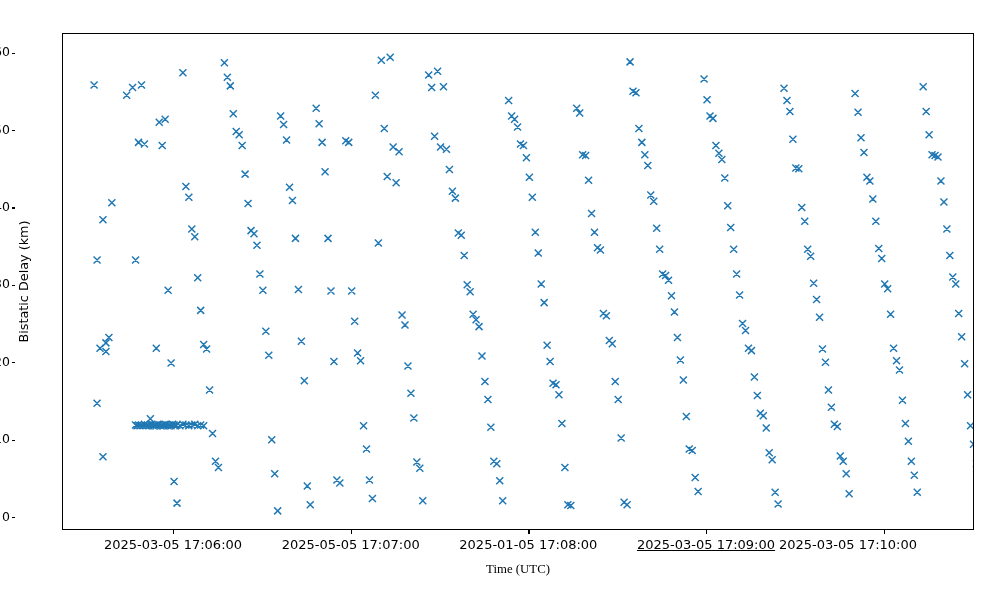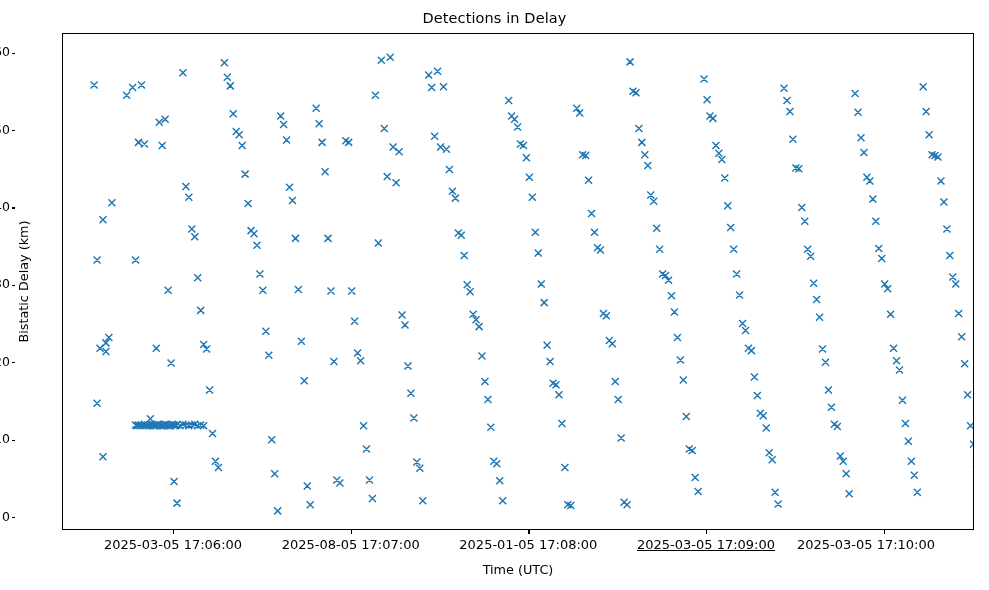--- a/index.html
+++ b/index.html
@@ -93,20 +93,21 @@
     transform: translateX(-50%);
   }
   #xlabel {
     position: absolute;
     left: 62px;
     top: 562px;
     width: 912px;
     text-align: center;
     font-size: 12.8px;
     color: #000000;
+    font-family: Liberation Serif, serif;
   }
   #ylabel {
     position: absolute;
     left: 0px;
     top: 0px;
     width: 497px;
     height: 20px;
     line-height: 20px;
     text-align: center;
     font-size: 12.8px;
@@ -114,21 +115,20 @@
     transform-origin: 0 0;
     transform: translate(14px, 530px) rotate(-90deg);
     white-space: nowrap;
   }
 </style>
 </head>
 <body>
 
 <div id="figure">
 
-  <div id="chart-title">Detections in Delay</div>
 
   <div id="ylabel">Bistatic Delay (km)</div>
   <div id="xlabel">Time (UTC)</div>
 
   <div id="ytick-container">
       <div class="ytick" style="top: 517.614px;">
         <div class="ytick-mark"></div>
         <div class="ytick-label">0</div>
       </div>
       <div class="ytick" style="top: 440.199px;">
@@ -153,27 +153,27 @@
       </div>
       <div class="ytick" style="top: 53.1277px;">
         <div class="ytick-mark"></div>
         <div class="ytick-label">60</div>
       </div>
     </div>
   <div id="xtick-container">
       <div class="xtick-mark" style="left: 173.039px;"></div>
       <div class="xtick-label" style="left: 173.039px;">2025-03-05 17:06:00</div>
       <div class="xtick-mark" style="left: 350.701px;"></div>
-      <div class="xtick-label" style="left: 350.701px;">2025-08-05 17:07:00</div>
+      <div class="xtick-label" style="left: 350.701px;">2025-05-05 17:07:00</div>
       <div class="xtick-mark" style="left: 528.364px;"></div>
       <div class="xtick-label" style="left: 528.364px;">2025-01-05 17:08:00</div>
       <div class="xtick-mark" style="left: 706.026px;"></div>
       <div class="xtick-label" style="left: 706.026px; text-decoration: underline;">2025-03-05 17:09:00</div>
       <div class="xtick-mark" style="left: 883.688px;"></div>
-      <div class="xtick-label" style="left: 866px;">2025-03-05 17:10:00</div>
+      <div class="xtick-label" style="left: 848px;">2025-03-05 17:10:00</div>
     </div>
 
   <div id="axes-frame">
     <div id="plot-area">
       <svg id="scatter-svg" viewBox="0 0 912 497" preserveAspectRatio="none" xmlns="http://www.w3.org/2000/svg">
           <g stroke="#1f77b4" stroke-width="1.45" stroke-linecap="butt" fill="none">
             <path d="M27.59 47.59L34.59 54.59M27.59 54.59L34.59 47.59M45.36 165.26L52.36 172.26M45.36 172.26L52.36 165.26M36.47 182.29L43.47 189.29M36.47 189.29L43.47 182.29M30.55 222.55L37.55 229.55M30.55 229.55L37.55 222.55M42.40 299.96L49.40 306.96M42.40 306.96L49.40 299.96M39.44 305.38L46.44 312.38M39.44 312.38L46.44 305.38M33.51 310.80L40.51 317.80M33.51 317.80L40.51 310.80M39.44 313.90L46.44 320.90M39.44 320.90L46.44 313.90M30.55 365.77L37.55 372.77M30.55 372.77L37.55 365.77M36.47 419.18L43.47 426.18M36.47 426.18L43.47 419.18M66.08 49.92L73.08 56.92M66.08 56.92L73.08 49.92M74.97 47.59L81.97 54.59M74.97 54.59L81.97 47.59M60.16 57.66L67.16 64.66M60.16 64.66L67.16 57.66M77.93 106.43L84.93 113.43M77.93 113.43L84.93 106.43M72.01 104.88L79.01 111.88M72.01 111.88L79.01 104.88M83.85 381.25L90.85 388.25M83.85 388.25L90.85 381.25M69.05 222.55L76.05 229.55M69.05 229.55L76.05 222.55M92.73 84.75L99.73 91.75M92.73 91.75L99.73 84.75M98.66 81.66L105.66 88.66M98.66 88.66L105.66 81.66M95.69 107.98L102.69 114.98M95.69 114.98L102.69 107.98M101.62 252.74L108.62 259.74M101.62 259.74L108.62 252.74M104.58 325.51L111.58 332.51M104.58 332.51L111.58 325.51M89.77 310.80L96.77 317.80M89.77 317.80L96.77 310.80M107.54 443.95L114.54 450.95M107.54 450.95L114.54 443.95M110.50 465.63L117.50 472.63M110.50 472.63L117.50 465.63M116.42 35.21L123.42 42.21M116.42 42.21L123.42 35.21M119.38 149.01L126.38 156.01M119.38 156.01L126.38 149.01M122.34 159.84L129.34 166.84M122.34 166.84L129.34 159.84M125.31 191.58L132.31 198.58M125.31 198.58L132.31 191.58M128.27 199.33L135.27 206.33M128.27 206.33L135.27 199.33M131.23 240.36L138.23 247.36M131.23 247.36L138.23 240.36M134.19 272.87L141.19 279.87M134.19 279.87L141.19 272.87M137.15 306.93L144.15 313.93M137.15 313.93L144.15 306.93M140.11 311.58L147.11 318.58M140.11 318.58L147.11 311.58M143.07 352.61L150.07 359.61M143.07 359.61L150.07 352.61M146.03 395.96L153.03 402.96M146.03 402.96L153.03 395.96M148.99 423.83L155.99 430.83M148.99 430.83L155.99 423.83M151.95 430.02L158.95 437.02M151.95 437.02L158.95 430.02M157.88 25.14L164.88 32.14M157.88 32.14L164.88 25.14M160.84 39.85L167.84 46.85M160.84 46.85L167.84 39.85M163.80 48.37L170.80 55.37M163.80 55.37L170.80 48.37M166.76 76.24L173.76 83.24M166.76 83.24L173.76 76.24M169.72 94.04L176.72 101.04M169.72 101.04L176.72 94.04M172.68 97.14L179.68 104.14M172.68 104.14L179.68 97.14M175.64 107.98L182.64 114.98M175.64 114.98L182.64 107.98M178.60 136.62L185.60 143.62M178.60 143.62L185.60 136.62M181.56 166.04L188.56 173.04M181.56 173.04L188.56 166.04M184.53 193.13L191.53 200.13M184.53 200.13L191.53 193.13M187.49 196.23L194.49 203.23M187.49 203.23L194.49 196.23M190.45 207.84L197.45 214.84M190.45 214.84L197.45 207.84M193.41 236.48L200.41 243.48M193.41 243.48L200.41 236.48M196.37 252.74L203.37 259.74M196.37 259.74L203.37 252.74M199.33 293.77L206.33 300.77M199.33 300.77L206.33 293.77M202.29 317.77L209.29 324.77M202.29 324.77L209.29 317.77M205.25 402.15L212.25 409.15M205.25 409.15L212.25 402.15M208.21 436.21L215.21 443.21M208.21 443.21L215.21 436.21M211.18 473.37L218.18 480.37M211.18 480.37L218.18 473.37M214.14 78.56L221.14 85.56M214.14 85.56L221.14 78.56M217.10 87.07L224.10 94.07M217.10 94.07L224.10 87.07M220.06 102.56L227.06 109.56M220.06 109.56L227.06 102.56M223.02 149.78L230.02 156.78M223.02 156.78L230.02 149.78M225.98 162.94L232.98 169.94M225.98 169.94L232.98 162.94M228.94 200.87L235.94 207.87M228.94 207.87L235.94 200.87M231.90 251.97L238.90 258.97M231.90 258.97L238.90 251.97M234.86 303.83L241.86 310.83M234.86 310.83L241.86 303.83M237.82 343.32L244.82 350.32M237.82 350.32L244.82 343.32M240.79 448.60L247.79 455.60M240.79 455.60L247.79 448.60M243.75 467.18L250.75 474.18M243.75 474.18L250.75 467.18M249.67 70.82L256.67 77.82M249.67 77.82L256.67 70.82M252.63 86.30L259.63 93.30M252.63 93.30L259.63 86.30M255.59 104.88L262.59 111.88M255.59 111.88L262.59 104.88M258.55 134.30L265.55 141.30M258.55 141.30L265.55 134.30M261.51 200.87L268.51 207.87M261.51 207.87L268.51 200.87M264.47 253.52L271.47 260.52M264.47 260.52L271.47 253.52M267.44 323.96L274.44 330.96M267.44 330.96L274.44 323.96M270.40 442.41L277.40 449.41M270.40 449.41L277.40 442.41M273.36 445.50L280.36 452.50M273.36 452.50L280.36 445.50M279.28 103.33L286.28 110.33M279.28 110.33L286.28 103.33M282.24 104.88L289.24 111.88M282.24 111.88L289.24 104.88M285.20 253.52L292.20 260.52M285.20 260.52L292.20 253.52M288.16 283.71L295.16 290.71M288.16 290.71L295.16 283.71M291.12 315.45L298.12 322.45M291.12 322.45L298.12 315.45M294.08 323.19L301.08 330.19M294.08 330.19L301.08 323.19M297.05 388.22L304.05 395.22M297.05 395.22L304.05 388.22M300.01 411.44L307.01 418.44M300.01 418.44L307.01 411.44M302.97 442.41L309.97 449.41M302.97 449.41L309.97 442.41M305.93 460.99L312.93 467.99M305.93 467.99L312.93 460.99M69.05 387.44L76.05 394.44M69.05 394.44L76.05 387.44M70.53 388.22L77.53 395.22M70.53 395.22L77.53 388.22M72.01 387.44L79.01 394.44M72.01 394.44L79.01 387.44M73.49 388.22L80.49 395.22M73.49 395.22L80.49 388.22M74.97 387.44L81.97 394.44M74.97 394.44L81.97 387.44M76.45 388.22L83.45 395.22M76.45 395.22L83.45 388.22M77.93 386.67L84.93 393.67M77.93 393.67L84.93 386.67M79.41 388.22L86.41 395.22M79.41 395.22L86.41 388.22M80.89 387.44L87.89 394.44M80.89 394.44L87.89 387.44M82.37 388.22L89.37 395.22M82.37 395.22L89.37 388.22M83.85 387.44L90.85 394.44M83.85 394.44L90.85 387.44M85.33 386.67L92.33 393.67M85.33 393.67L92.33 386.67M86.81 388.22L93.81 395.22M86.81 395.22L93.81 388.22M88.29 387.44L95.29 394.44M88.29 394.44L95.29 387.44M89.77 388.22L96.77 395.22M89.77 395.22L96.77 388.22M91.25 386.67L98.25 393.67M91.25 393.67L98.25 386.67M92.73 387.44L99.73 394.44M92.73 394.44L99.73 387.44M94.21 388.22L101.21 395.22M94.21 395.22L101.21 388.22M95.69 387.44L102.69 394.44M95.69 394.44L102.69 387.44M97.18 388.22L104.18 395.22M97.18 395.22L104.18 388.22M98.66 386.67L105.66 393.67M98.66 393.67L105.66 386.67M100.14 387.44L107.14 394.44M100.14 394.44L107.14 387.44M101.62 388.22L108.62 395.22M101.62 395.22L108.62 388.22M103.10 387.44L110.10 394.44M103.10 394.44L110.10 387.44M104.58 388.22L111.58 395.22M104.58 395.22L111.58 388.22M106.06 386.67L113.06 393.67M106.06 393.67L113.06 386.67M107.54 387.44L114.54 394.44M107.54 394.44L114.54 387.44M109.02 388.22L116.02 395.22M109.02 395.22L116.02 388.22M110.50 387.44L117.50 394.44M110.50 394.44L117.50 387.44M113.46 388.22L120.46 395.22M113.46 395.22L120.46 388.22M116.42 386.67L123.42 393.67M116.42 393.67L123.42 386.67M119.38 387.44L126.38 394.44M119.38 394.44L126.38 387.44M122.34 388.22L129.34 395.22M122.34 395.22L129.34 388.22M125.31 387.44L132.31 394.44M125.31 394.44L132.31 387.44M128.27 386.67L135.27 393.67M128.27 393.67L135.27 386.67M131.23 388.22L138.23 395.22M131.23 395.22L138.23 388.22M134.19 387.44L141.19 394.44M134.19 394.44L141.19 387.44M137.15 388.22L144.15 395.22M137.15 395.22L144.15 388.22M314.81 22.82L321.81 29.82M314.81 29.82L321.81 22.82M323.69 19.72L330.69 26.72M323.69 26.72L330.69 19.72M308.89 57.66L315.89 64.66M308.89 64.66L315.89 57.66M317.77 90.95L324.77 97.95M317.77 97.95L324.77 90.95M326.66 109.52L333.66 116.52M326.66 116.52L333.66 109.52M332.58 114.17L339.58 121.17M332.58 121.17L339.58 114.17M320.73 138.94L327.73 145.94M320.73 145.94L327.73 138.94M329.62 145.14L336.62 152.14M329.62 152.14L336.62 145.14M311.85 205.52L318.85 212.52M311.85 212.52L318.85 205.52M335.54 277.51L342.54 284.51M335.54 284.51L342.54 277.51M338.50 287.58L345.50 294.58M338.50 294.58L345.50 287.58M341.46 328.61L348.46 335.61M341.46 335.61L348.46 328.61M344.42 355.70L351.42 362.70M344.42 362.70L351.42 355.70M347.38 380.48L354.38 387.48M347.38 387.48L354.38 380.48M350.34 424.60L357.34 431.60M350.34 431.60L357.34 424.60M353.31 430.79L360.31 437.79M353.31 437.79L360.31 430.79M356.27 463.31L363.27 470.31M356.27 470.31L363.27 463.31M362.19 37.53L369.19 44.53M362.19 44.53L369.19 37.53M371.07 33.66L378.07 40.66M371.07 40.66L378.07 33.66M365.15 49.92L372.15 56.92M365.15 56.92L372.15 49.92M376.99 49.14L383.99 56.14M376.99 56.14L383.99 49.14M368.11 98.69L375.11 105.69M368.11 105.69L375.11 98.69M374.03 109.52L381.03 116.52M374.03 116.52L381.03 109.52M379.95 111.85L386.95 118.85M379.95 118.85L386.95 111.85M382.92 131.98L389.92 138.98M382.92 138.98L389.92 131.98M385.88 153.65L392.88 160.65M385.88 160.65L392.88 153.65M388.84 160.62L395.84 167.62M388.84 167.62L395.84 160.62M391.80 195.45L398.80 202.45M391.80 202.45L398.80 195.45M394.76 197.78L401.76 204.78M394.76 204.78L401.76 197.78M397.72 217.90L404.72 224.90M397.72 224.90L404.72 217.90M400.68 247.32L407.68 254.32M400.68 254.32L407.68 247.32M403.64 254.29L410.64 261.29M403.64 261.29L410.64 254.29M406.60 276.74L413.60 283.74M406.60 283.74L413.60 276.74M409.56 282.16L416.56 289.16M409.56 289.16L416.56 282.16M412.53 289.13L419.53 296.13M412.53 296.13L419.53 289.13M415.49 318.54L422.49 325.54M415.49 325.54L422.49 318.54M418.45 344.09L425.45 351.09M418.45 351.09L425.45 344.09M421.41 361.90L428.41 368.90M421.41 368.90L428.41 361.90M424.37 389.76L431.37 396.76M424.37 396.76L431.37 389.76M427.33 423.83L434.33 430.83M427.33 430.83L434.33 423.83M430.29 426.15L437.29 433.15M430.29 433.15L437.29 426.15M433.25 443.18L440.25 450.18M433.25 450.18L440.25 443.18M436.21 463.31L443.21 470.31M436.21 470.31L443.21 463.31M442.14 63.08L449.14 70.08M442.14 70.08L449.14 63.08M445.10 78.56L452.10 85.56M445.10 85.56L452.10 78.56M448.06 81.66L455.06 88.66M448.06 88.66L455.06 81.66M451.02 89.40L458.02 96.40M451.02 96.40L458.02 89.40M453.98 106.43L460.98 113.43M453.98 113.43L460.98 106.43M456.94 107.98L463.94 114.98M456.94 114.98L463.94 107.98M459.90 120.36L466.90 127.36M459.90 127.36L466.90 120.36M462.86 139.72L469.86 146.72M462.86 146.72L469.86 139.72M465.82 159.84L472.82 166.84M465.82 166.84L472.82 159.84M468.79 194.68L475.79 201.68M468.79 201.68L475.79 194.68M471.75 215.58L478.75 222.58M471.75 222.58L478.75 215.58M474.71 246.55L481.71 253.55M474.71 253.55L481.71 246.55M477.67 265.13L484.67 272.13M477.67 272.13L484.67 265.13M480.63 307.71L487.63 314.71M480.63 314.71L487.63 307.71M483.59 323.96L490.59 330.96M483.59 330.96L490.59 323.96M486.55 345.64L493.55 352.64M486.55 352.64L493.55 345.64M489.51 347.19L496.51 354.19M489.51 354.19L496.51 347.19M492.47 357.25L499.47 364.25M492.47 364.25L499.47 357.25M495.44 385.89L502.44 392.89M495.44 392.89L502.44 385.89M498.40 430.02L505.40 437.02M498.40 437.02L505.40 430.02M501.36 467.18L508.36 474.18M501.36 474.18L508.36 467.18M504.32 467.95L511.32 474.95M504.32 474.95L511.32 467.95M510.24 70.82L517.24 77.82M510.24 77.82L517.24 70.82M513.20 75.46L520.20 82.46M513.20 82.46L520.20 75.46M516.16 117.27L523.16 124.27M516.16 124.27L523.16 117.27M519.12 118.04L526.12 125.04M519.12 125.04L526.12 118.04M522.08 142.81L529.08 149.81M522.08 149.81L529.08 142.81M525.05 176.10L532.05 183.10M525.05 183.10L532.05 176.10M528.01 194.68L535.01 201.68M528.01 201.68L535.01 194.68M530.97 210.16L537.97 217.16M530.97 217.16L537.97 210.16M533.93 212.49L540.93 219.49M533.93 219.49L540.93 212.49M536.89 275.97L543.89 282.97M536.89 282.97L543.89 275.97M539.85 278.29L546.85 285.29M539.85 285.29L546.85 278.29M542.81 303.06L549.81 310.06M542.81 310.06L549.81 303.06M545.77 306.16L552.77 313.16M545.77 313.16L552.77 306.16M548.73 344.09L555.73 351.09M548.73 351.09L555.73 344.09M551.69 361.90L558.69 368.90M551.69 368.90L558.69 361.90M554.66 400.60L561.66 407.60M554.66 407.60L561.66 400.60M557.62 464.86L564.62 471.86M557.62 471.86L564.62 464.86M560.58 467.18L567.58 474.18M560.58 474.18L567.58 467.18M563.54 24.37L570.54 31.37M563.54 31.37L570.54 24.37M566.50 53.79L573.50 60.79M566.50 60.79L573.50 53.79M569.46 55.33L576.46 62.33M569.46 62.33L576.46 55.33M572.42 90.95L579.42 97.95M572.42 97.95L579.42 90.95M575.38 104.88L582.38 111.88M575.38 111.88L582.38 104.88M578.34 117.27L585.34 124.27M578.34 124.27L585.34 117.27M581.31 128.10L588.31 135.10M581.31 135.10L588.31 128.10M584.27 157.52L591.27 164.52M584.27 164.52L591.27 157.52M587.23 163.71L594.23 170.71M587.23 170.71L594.23 163.71M590.19 190.81L597.19 197.81M590.19 197.81L597.19 190.81M593.15 211.71L600.15 218.71M593.15 218.71L600.15 211.71M596.11 236.48L603.11 243.48M596.11 243.48L603.11 236.48M599.07 238.03L606.07 245.03M599.07 245.03L606.07 238.03M602.03 242.68L609.03 249.68M602.03 249.68L609.03 242.68M604.99 258.16L611.99 265.16M604.99 265.16L611.99 258.16M607.95 274.42L614.95 281.42M607.95 281.42L614.95 274.42M610.92 299.96L617.92 306.96M610.92 306.96L617.92 299.96M613.88 322.41L620.88 329.41M613.88 329.41L620.88 322.41M616.84 342.54L623.84 349.54M616.84 349.54L623.84 342.54M619.80 378.93L626.80 385.93M619.80 385.93L626.80 378.93M622.76 411.44L629.76 418.44M622.76 418.44L629.76 411.44M625.72 412.99L632.72 419.99M625.72 419.99L632.72 412.99M628.68 440.08L635.68 447.08M628.68 447.08L635.68 440.08M631.64 454.02L638.64 461.02M631.64 461.02L638.64 454.02M637.56 41.40L644.56 48.40M637.56 48.40L644.56 41.40M640.53 62.30L647.53 69.30M640.53 69.30L647.53 62.30M643.49 78.56L650.49 85.56M643.49 85.56L650.49 78.56M646.45 80.88L653.45 87.88M646.45 87.88L653.45 80.88M649.41 107.98L656.41 114.98M649.41 114.98L656.41 107.98M652.37 115.72L659.37 122.72M652.37 122.72L659.37 115.72M655.33 121.91L662.33 128.91M655.33 128.91L662.33 121.91M658.29 140.49L665.29 147.49M658.29 147.49L665.29 140.49M661.25 168.36L668.25 175.36M661.25 175.36L668.25 168.36M664.21 190.04L671.21 197.04M664.21 197.04L671.21 190.04M667.18 211.71L674.18 218.71M667.18 218.71L674.18 211.71M670.14 236.48L677.14 243.48M670.14 243.48L677.14 236.48M673.10 257.39L680.10 264.39M673.10 264.39L680.10 257.39M676.06 286.03L683.06 293.03M676.06 293.03L683.06 286.03M679.02 293.00L686.02 300.00M679.02 300.00L686.02 293.00M681.98 310.80L688.98 317.80M681.98 317.80L688.98 310.80M684.94 313.12L691.94 320.12M684.94 320.12L691.94 313.12M687.90 339.45L694.90 346.45M687.90 346.45L694.90 339.45M690.86 358.02L697.86 365.02M690.86 365.02L697.86 358.02M693.82 375.83L700.82 382.83M693.82 382.83L700.82 375.83M696.79 378.15L703.79 385.15M696.79 385.15L703.79 378.15M699.75 390.54L706.75 397.54M699.75 397.54L706.75 390.54M702.71 415.31L709.71 422.31M702.71 422.31L709.71 415.31M705.67 422.28L712.67 429.28M705.67 429.28L712.67 422.28M708.63 454.79L715.63 461.79M708.63 461.79L715.63 454.79M711.59 466.40L718.59 473.40M711.59 473.40L718.59 466.40M717.51 50.69L724.51 57.69M717.51 57.69L724.51 50.69M720.47 63.08L727.47 70.08M720.47 70.08L727.47 63.08M723.44 73.91L730.44 80.91M723.44 80.91L730.44 73.91M726.40 101.78L733.40 108.78M726.40 108.78L733.40 101.78M729.36 130.43L736.36 137.43M729.36 137.43L736.36 130.43M732.32 131.20L739.32 138.20M732.32 138.20L739.32 131.20M735.28 169.91L742.28 176.91M735.28 176.91L742.28 169.91M738.24 183.84L745.24 190.84M738.24 190.84L745.24 183.84M741.20 211.71L748.20 218.71M741.20 218.71L748.20 211.71M744.16 218.68L751.16 225.68M744.16 225.68L751.16 218.68M747.12 245.77L754.12 252.77M747.12 252.77L754.12 245.77M750.08 262.03L757.08 269.03M750.08 269.03L757.08 262.03M753.05 279.84L760.05 286.84M753.05 286.84L760.05 279.84M756.01 311.58L763.01 318.58M756.01 318.58L763.01 311.58M758.97 324.74L765.97 331.74M758.97 331.74L765.97 324.74M761.93 352.61L768.93 359.61M761.93 359.61L768.93 352.61M764.89 369.64L771.89 376.64M764.89 376.64L771.89 369.64M767.85 386.67L774.85 393.67M767.85 393.67L774.85 386.67M770.81 388.99L777.81 395.99M770.81 395.99L777.81 388.99M773.77 418.41L780.77 425.41M773.77 425.41L780.77 418.41M776.73 423.83L783.73 430.83M776.73 430.83L783.73 423.83M779.69 436.21L786.69 443.21M779.69 443.21L786.69 436.21M782.66 456.34L789.66 463.34M782.66 463.34L789.66 456.34M788.58 56.11L795.58 63.11M788.58 63.11L795.58 56.11M791.54 74.69L798.54 81.69M791.54 81.69L798.54 74.69M794.50 100.24L801.50 107.24M794.50 107.24L801.50 100.24M797.46 114.94L804.46 121.94M797.46 121.94L804.46 114.94M800.42 139.72L807.42 146.72M800.42 146.72L807.42 139.72M803.38 143.59L810.38 150.59M803.38 150.59L810.38 143.59M806.34 161.39L813.34 168.39M806.34 168.39L813.34 161.39M809.31 183.84L816.31 190.84M809.31 190.84L816.31 183.84M812.27 210.94L819.27 217.94M812.27 217.94L819.27 210.94M815.23 221.00L822.23 228.00M815.23 228.00L822.23 221.00M818.19 246.55L825.19 253.55M818.19 253.55L825.19 246.55M821.15 251.19L828.15 258.19M821.15 258.19L828.15 251.19M824.11 276.74L831.11 283.74M824.11 283.74L831.11 276.74M827.07 310.80L834.07 317.80M827.07 317.80L834.07 310.80M830.03 323.19L837.03 330.19M830.03 330.19L837.03 323.19M832.99 332.48L839.99 339.48M832.99 339.48L839.99 332.48M835.95 362.67L842.95 369.67M835.95 369.67L842.95 362.67M838.92 385.89L845.92 392.89M838.92 392.89L845.92 385.89M841.88 403.70L848.88 410.70M841.88 410.70L848.88 403.70M844.84 423.83L851.84 430.83M844.84 430.83L851.84 423.83M847.80 437.76L854.80 444.76M847.80 444.76L854.80 437.76M850.76 454.79L857.76 461.79M850.76 461.79L857.76 454.79M856.68 49.14L863.68 56.14M856.68 56.14L863.68 49.14M859.64 73.91L866.64 80.91M859.64 80.91L866.64 73.91M862.60 97.14L869.60 104.14M862.60 104.14L869.60 97.14M865.56 117.27L872.56 124.27M865.56 124.27L872.56 117.27M868.53 118.04L875.53 125.04M868.53 125.04L875.53 118.04M871.49 119.59L878.49 126.59M871.49 126.59L878.49 119.59M874.45 143.59L881.45 150.59M874.45 150.59L881.45 143.59M877.41 164.49L884.41 171.49M877.41 171.49L884.41 164.49M880.37 191.58L887.37 198.58M880.37 198.58L887.37 191.58M883.33 217.90L890.33 224.90M883.33 224.90L890.33 217.90M886.29 239.58L893.29 246.58M886.29 246.58L893.29 239.58M889.25 246.55L896.25 253.55M889.25 253.55L896.25 246.55M892.21 275.97L899.21 282.97M892.21 282.97L899.21 275.97M895.18 299.19L902.18 306.19M895.18 306.19L902.18 299.19M898.14 326.29L905.14 333.29M898.14 333.29L905.14 326.29M901.10 357.25L908.10 364.25M901.10 364.25L908.10 357.25M904.06 388.22L911.06 395.22M904.06 395.22L911.06 388.22M907.02 406.80L914.02 413.80M907.02 413.80L914.02 406.80M909.98 426.15L916.98 433.15M909.98 433.15L916.98 426.15M912.94 443.95L919.94 450.95M912.94 450.95L919.94 443.95M915.90 460.99L922.90 467.99M915.90 467.99L922.90 460.99M921.82 16.63L928.82 23.63M921.82 23.63L928.82 16.63M924.79 17.40L931.79 24.40M924.79 24.40L931.79 17.40M927.75 39.85L934.75 46.85M927.75 46.85L934.75 39.85"></path>
           </g>
         </svg>
     </div>

